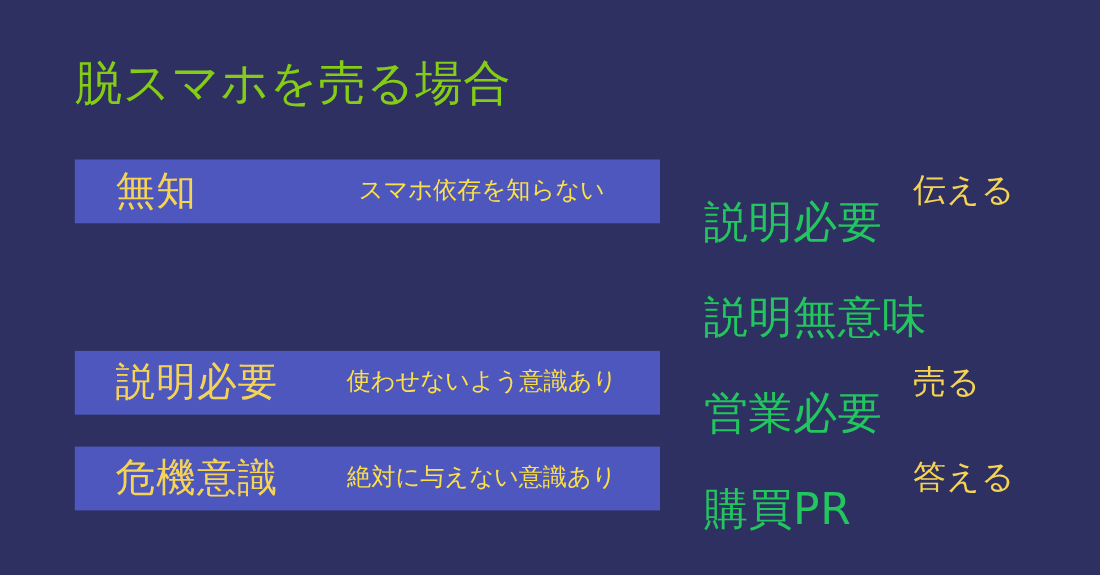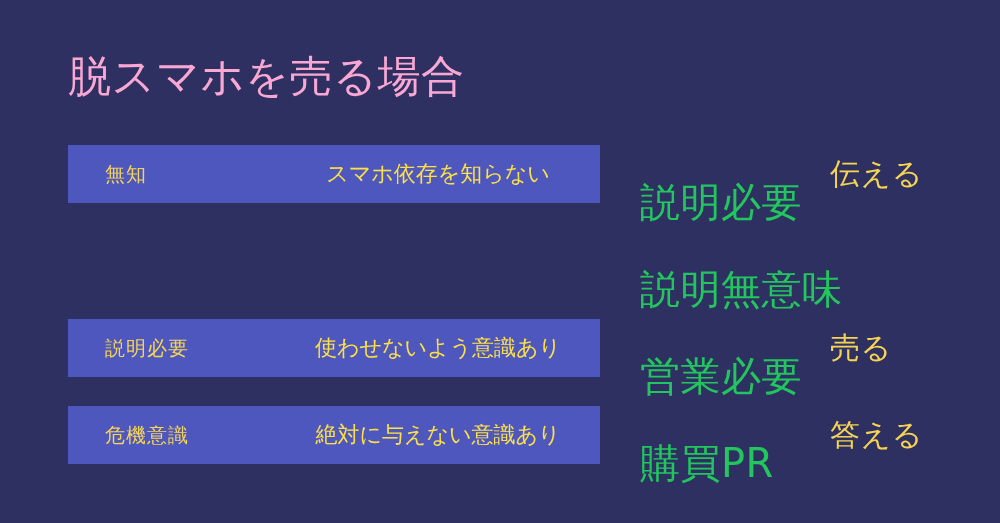--- a/index.html
+++ b/index.html
@@ -22,21 +22,21 @@
     background: #2d3060;
   }
 
   
   .slide-title {
     position: absolute;
     left: 68px;
     top: 52px;
     font-size: 43px;
     line-height: 1.12;
-    color: #f9a8d4;
+    color: #84cc16;
     letter-spacing: 0.5px;
     white-space: nowrap;
     font-weight: 400;
   }
 
   
   .rows {
     position: absolute;
     left: 0;
     top: 145px;
@@ -57,21 +57,21 @@
     width: 532px;
     height: 58px;
     background: #4d57bd;
   }
 
   .stage-name {
     position: absolute;
     left: 37px;
     top: 50%;
     transform: translateY(-50%);
-    font-size: 20px;
+    font-size: 36px;
     line-height: 1;
     color: #f5d355;
     white-space: nowrap;
     letter-spacing: 1px;
   }
 
   .stage-desc {
     position: absolute;
     left: 215px;
     width: 310px;

